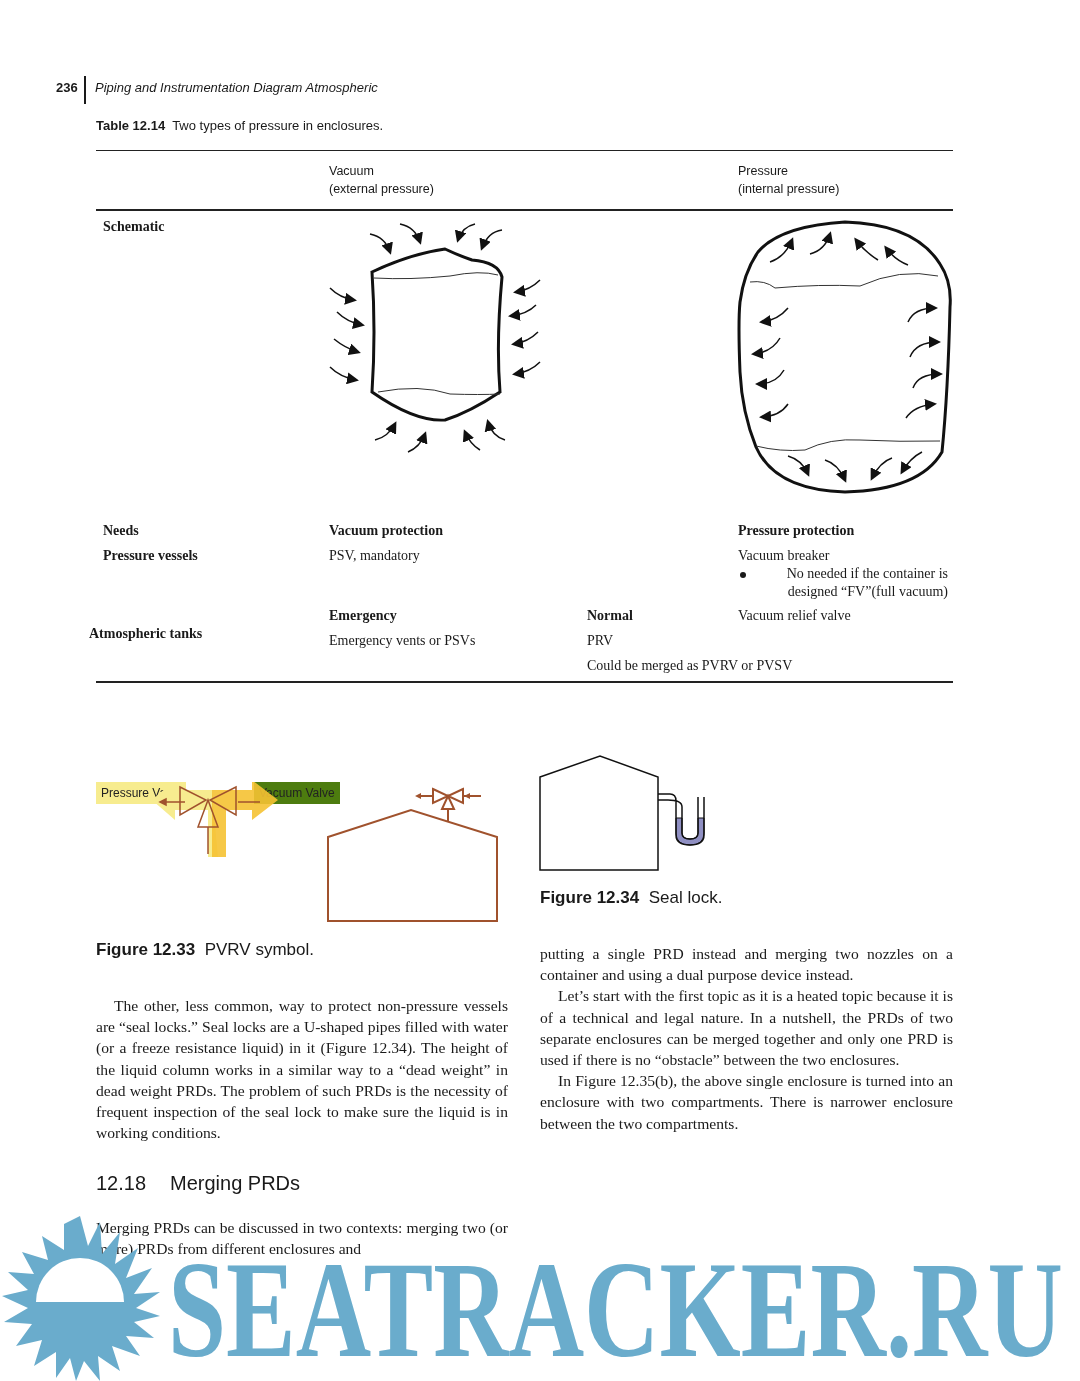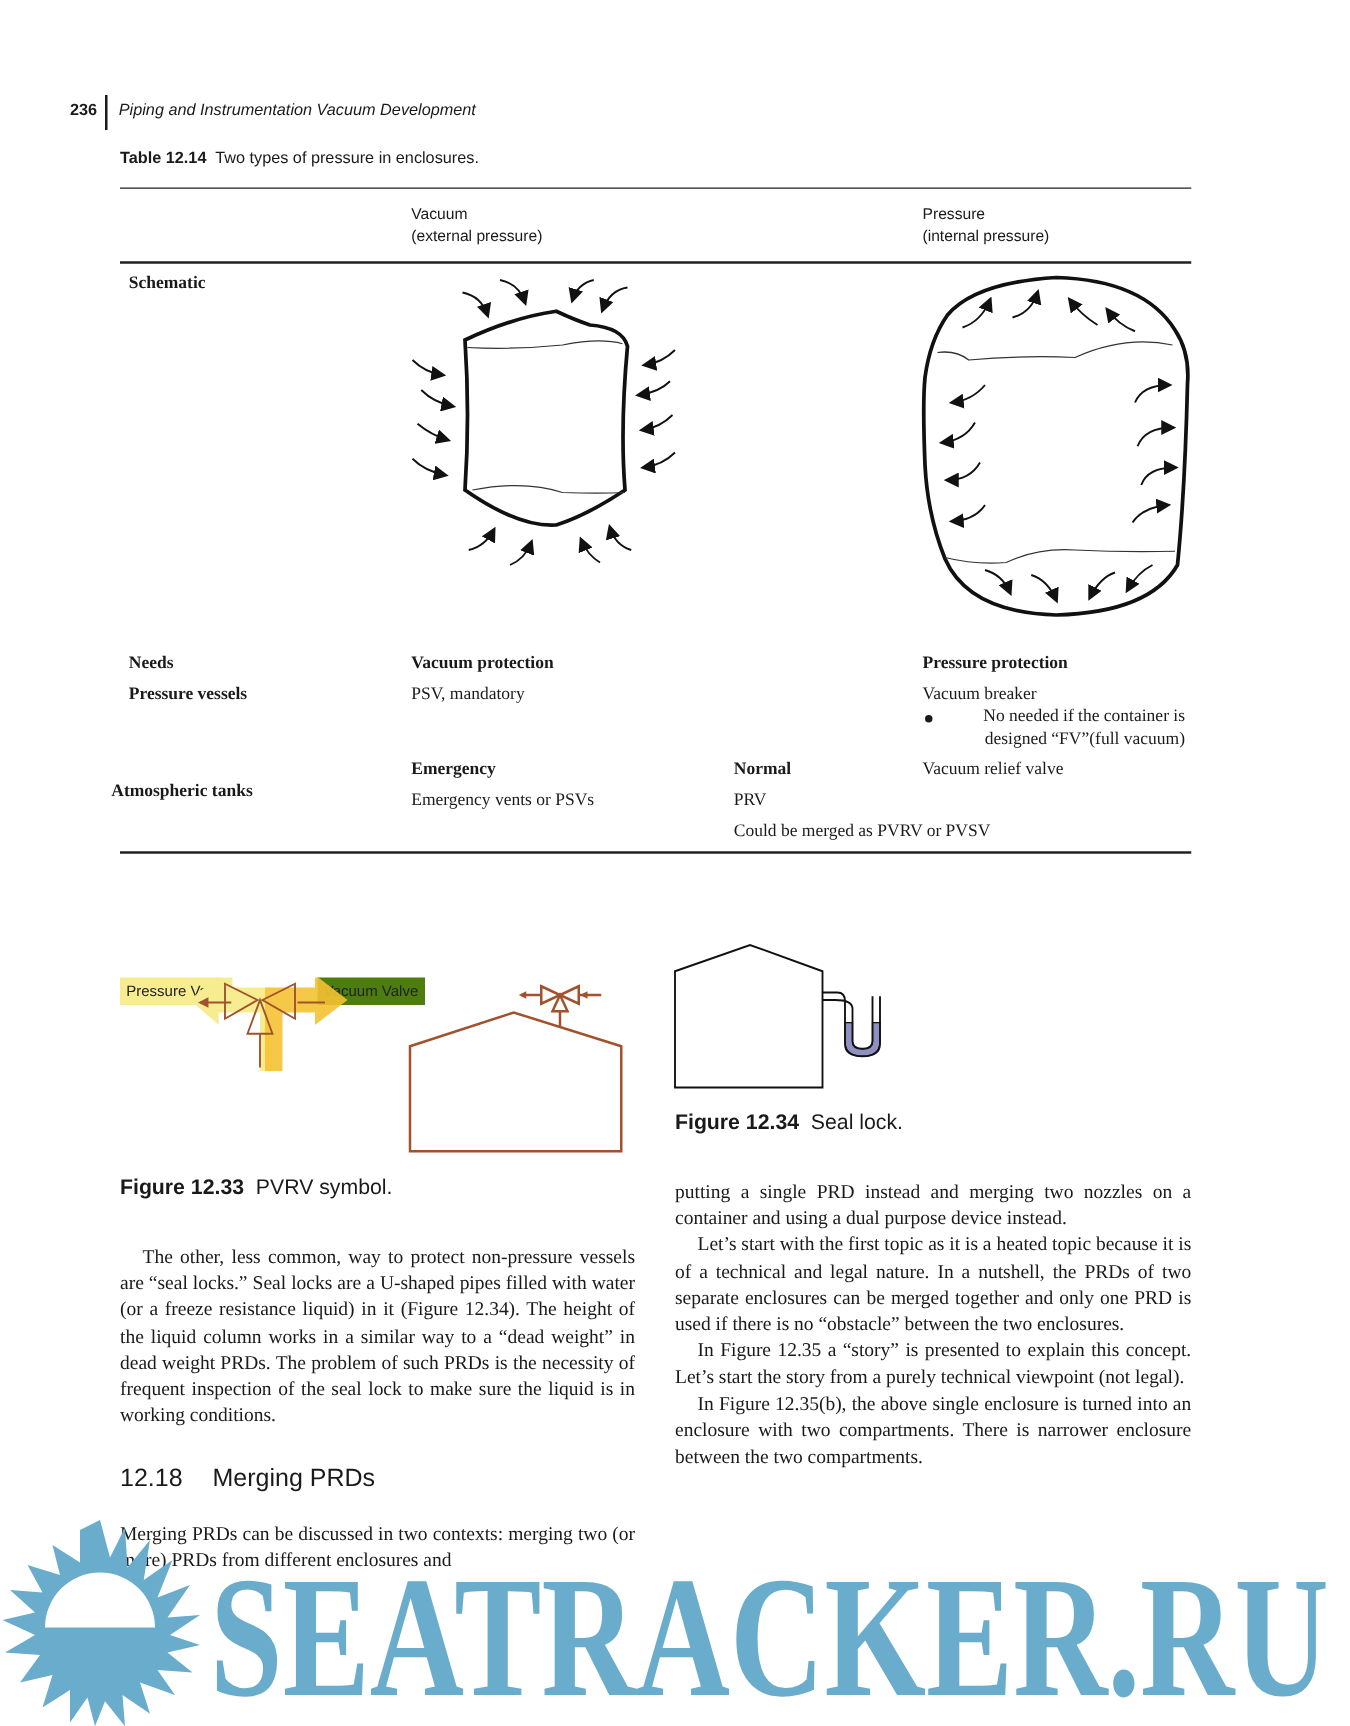--- a/index.html
+++ b/index.html
@@ -65,21 +65,21 @@
   #sec-para { left:96px; top:1217px; width:412px; }
 
   
   #watermark { left:0; top:1216px; width:1080px; height:165px; pointer-events:none; }
 </style>
 </head>
 <body>
 
 <div class="abs sans" id="page-num">236</div>
 <div class="abs" id="header-bar"></div>
-<div class="abs sans" id="running-head">Piping and Instrumentation Vacuum Development</div>
+<div class="abs sans" id="running-head">Piping and Instrumentation Diagram Atmospheric</div>
 
 <div class="abs sans" id="table-caption">
   <b>Table 12.14</b>&nbsp;
   <span>Two types of pressure in enclosures.</span>
 </div>
 
 <div class="rule" id="rule-top"></div>
 <div class="rule" id="rule-mid"></div>
 <div class="rule" id="rule-bot"></div>
 
@@ -223,21 +223,20 @@
 </div>
 
 <div class="abs sans" id="sec-head">
   <span class="num">12.18</span><span>Merging PRDs</span>
 </div>
 <div class="abs serif para" id="sec-para">Merging PRDs can be discussed in two contexts: merging two (or more) PRDs from different enclosures and</div>
 
 <div class="abs serif" id="right-para">
   <div class="para">putting a single PRD instead and merging two nozzles on a container and using a dual purpose device instead.</div>
   <div class="para"><span class="ind"></span><span>Let’s start with the first topic as it is a heated topic because it is of a technical and legal nature. In a nutshell, the PRDs of two separate enclosures can be merged together and only one PRD is used if there is no “obstacle” between the two enclosures.</span></div>
-  <div class="para"><span class="ind"></span><span>In Figure 12.35 a “story” is presented to explain this concept. Let’s start the story from a purely technical viewpoint (not legal).</span></div>
   <div class="para"><span class="ind"></span><span>In Figure 12.35(b), the above single enclosure is turned into an enclosure with two compartments. There is narrower enclosure between the two compartments.</span></div>
 </div>
 
 <svg class="abs" id="watermark" viewBox="0 0 1080 165">
   <g fill="#6aaccc">
     <polygon points="80,0 88,30 100,6 102,38 120,16 115,48 138,32 126,62 152,52 134,78 160,76 136,92 160,100 134,106 154,122 126,120 140,140 112,130 120,155 98,140 100,165 84,145 76,165 70,142 56,162 56,136 34,150 42,124 16,130 32,108 4,106 28,92 2,80 28,74 8,56 34,58 22,36 48,44 42,20 64,34 64,8"></polygon>
     <path d="M36,86 A44,44 0 0 1 124,86 Z" fill="#ffffff"></path>
   </g>
   <text x="168" y="140" font-family="Liberation Serif, DejaVu Serif, serif" font-size="138" font-weight="bold" fill="#6aaccc" textLength="895" lengthAdjust="spacingAndGlyphs">SEATRACKER.RU</text>
 </svg>

